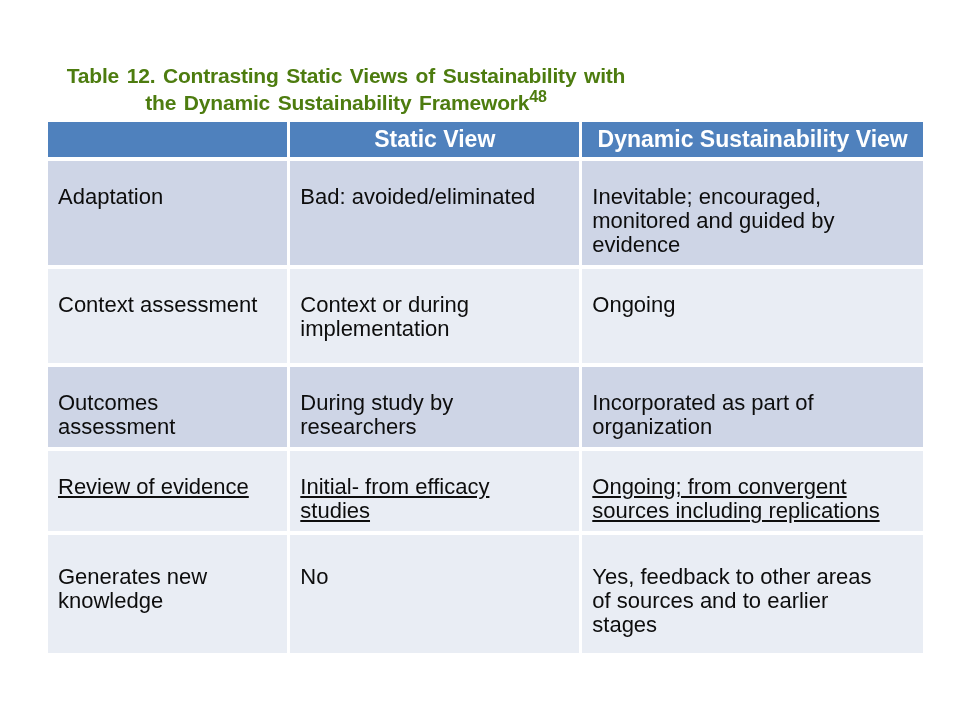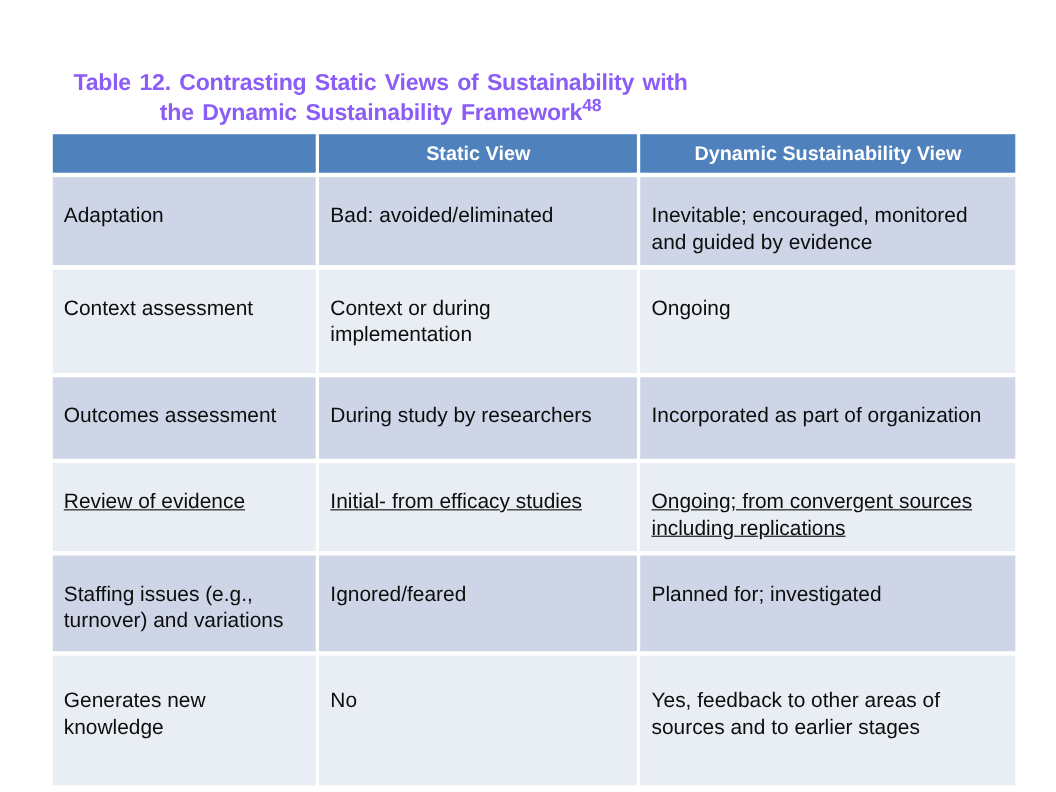--- a/index.html
+++ b/index.html
@@ -21,21 +21,21 @@
   }
   .slide-title{
     position:absolute;
     left:46px;
     top:62px;
     width:600px;
     text-align:center;
     font-size:21px;
     line-height:27px;
     font-weight:bold;
-    color:#8b5cf6;
+    color:#4d7c0f;
     word-spacing:2px;
     letter-spacing:-0.2px;
   }
   .slide-title sup{
     font-size:16px;
     line-height:0;
   }
   table.contrast-table{
     position:absolute;
     left:45px;
@@ -45,29 +45,29 @@
     border-collapse:separate;
     border-spacing:3px 4px;
     background:var(--page-bg);
   }
   col.c1{width:236px;}
   col.c2{width:285px;}
   col.c3{width:336px;}
   th{
     background:var(--header-bg);
     color:var(--header-text);
-    font-size:18px;
+    font-size:23px;
     font-weight:bold;
     text-align:center;
     vertical-align:middle;
     height:35px;
     padding:0 4px;
   }
   td{
-    font-size:19px;
+    font-size:22px;
     line-height:24px;
     vertical-align:top;
     padding:24px 28px 8px 10px;
     color:var(--body-text);
   }
   td.col-dynamic{padding-right:30px;}
   tr.band-dark td{background:var(--band-dark);}
   tr.band-light td{background:var(--band-light);}
   tr.r1 td{height:74px;}
   tr.r2 td{height:94px;}
@@ -111,24 +111,19 @@
     <tr class="band-dark r3">
       <td class="col-label">Outcomes assessment</td>
       <td class="col-static">During study by researchers</td>
       <td class="col-dynamic">Incorporated as part of organization</td>
     </tr>
     <tr class="band-light r4">
       <td class="col-label">Review of evidence</td>
       <td class="col-static">Initial- from efficacy studies</td>
       <td class="col-dynamic">Ongoing; from convergent sources including replications</td>
     </tr>
-    <tr class="band-dark r5">
-      <td class="col-label">Staffing issues (e.g., turnover) and variations</td>
-      <td class="col-static">Ignored/feared</td>
-      <td class="col-dynamic">Planned for; investigated</td>
-    </tr>
     <tr class="band-light r6">
       <td class="col-label">Generates new knowledge</td>
       <td class="col-static">No</td>
       <td class="col-dynamic">Yes, feedback to other areas of sources and to earlier stages</td>
     </tr>
   </tbody>
 </table>
 
 </body></html>

